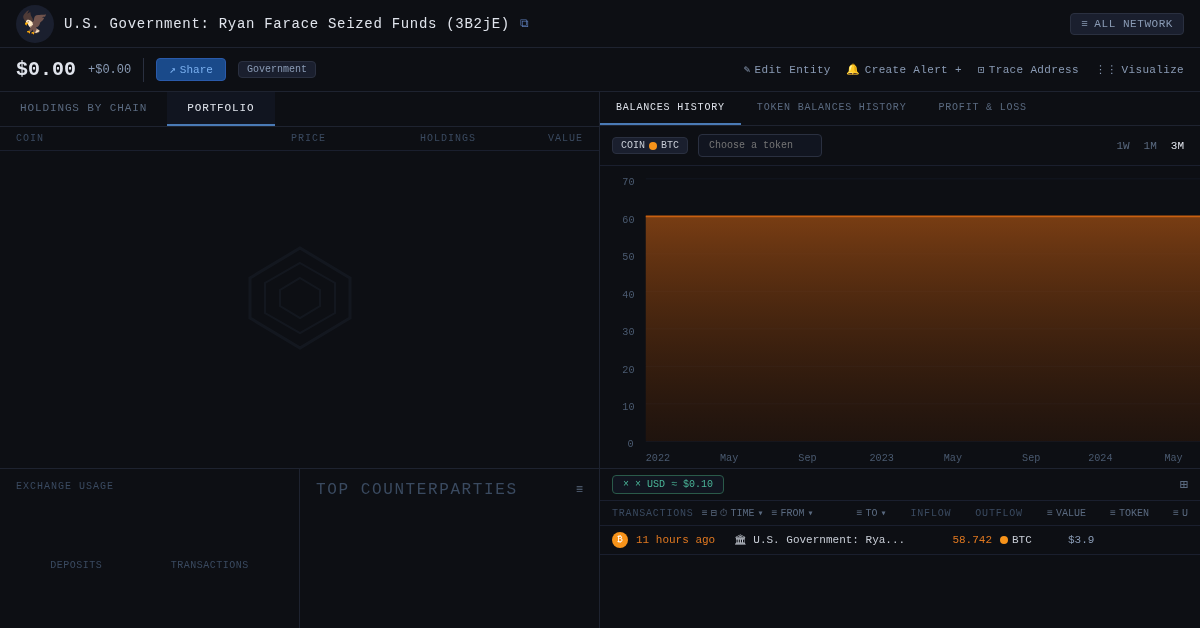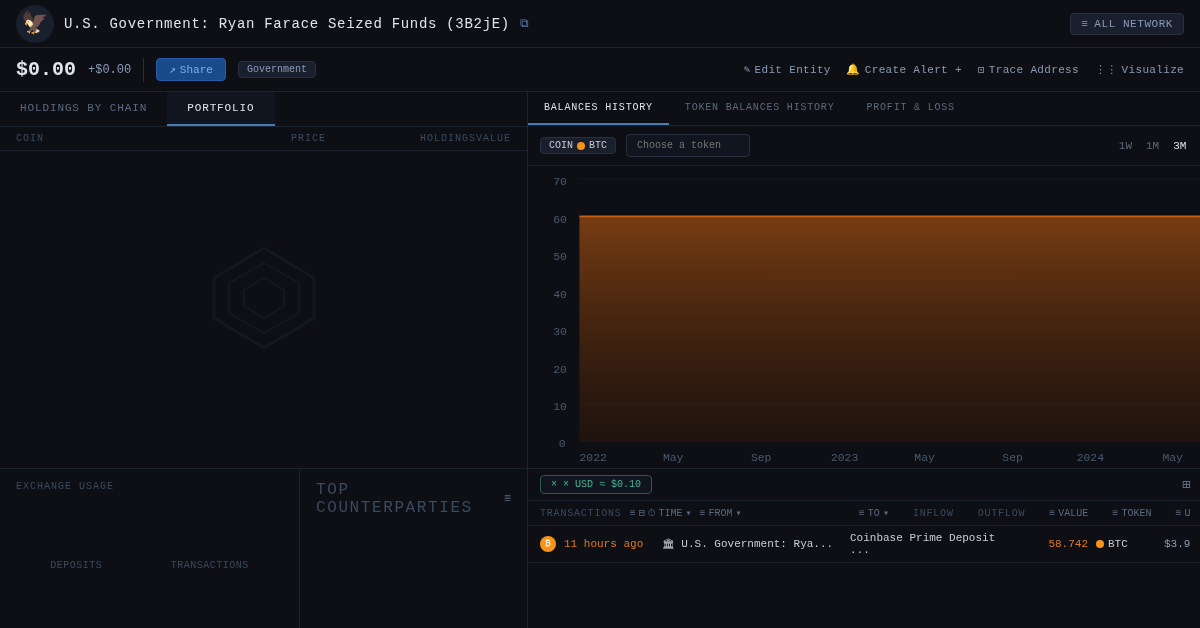--- a/index.html
+++ b/index.html
@@ -634,21 +634,20 @@
       </div>
       <div class="transactions-row">
         <div class="btc-circle">₿</div>
         <span class="txn-time">
           <span>11 hours ago</span>
         </span>
         <span class="txn-from">
           <span style="font-size:10px;">🏛</span>
           <span>U.S. Government: Rya...</span>
         </span>
-        <span class="txn-to">Coinbase Prime Deposit ...</span>
         <span class="txn-value">58.742</span>
         <div class="txn-token">
           <span class="btc-dot"></span>
           <span style="color:#c8cdd6;font-size:11px;">BTC</span>
         </div>
         <span class="txn-usd">$3.9</span>
       </div>
     </div>
   </div>
 </div>

